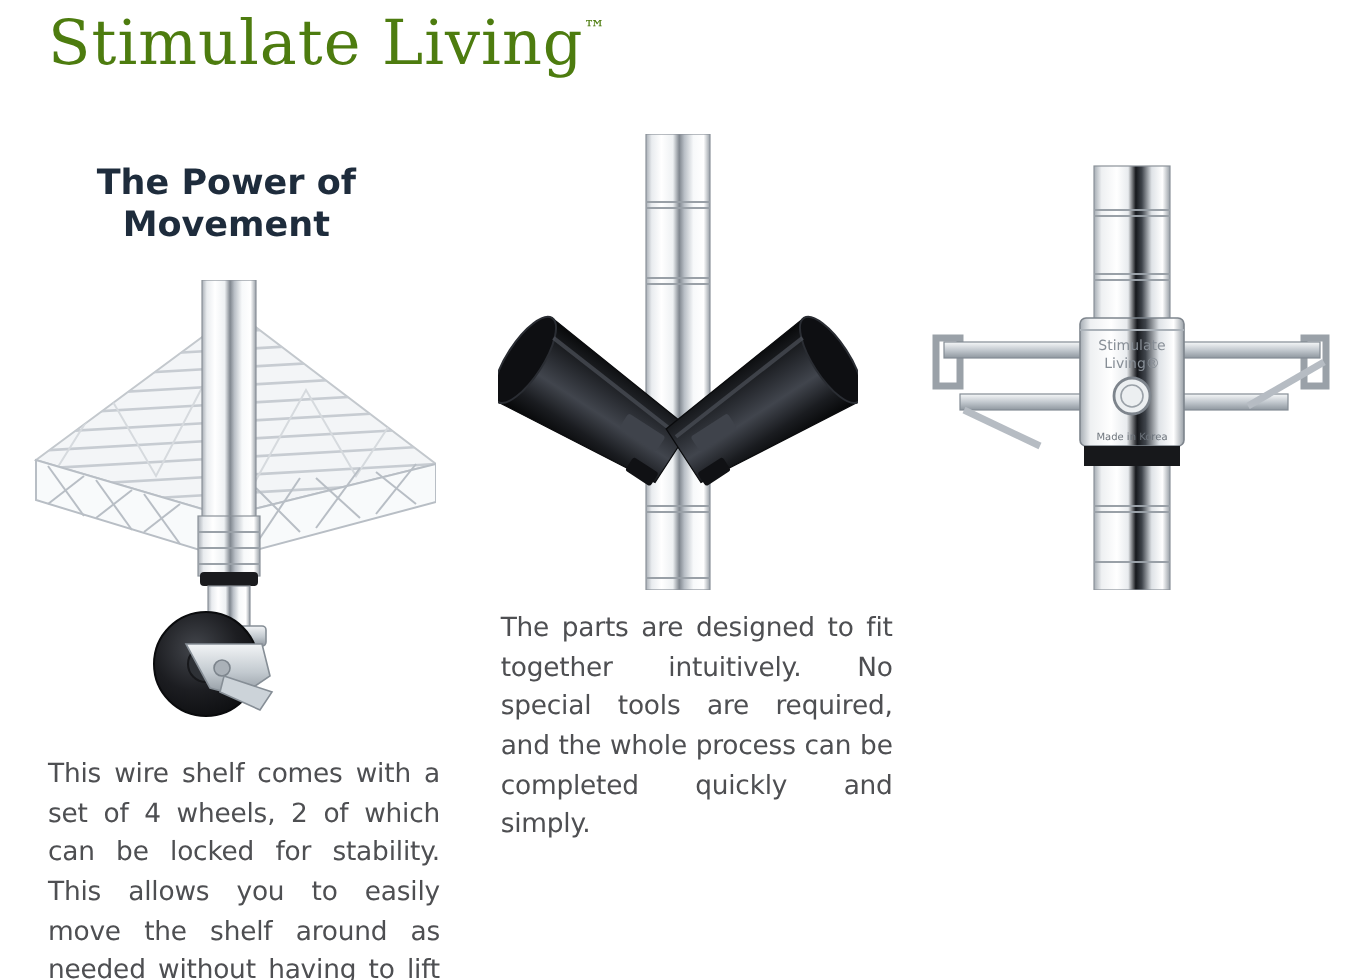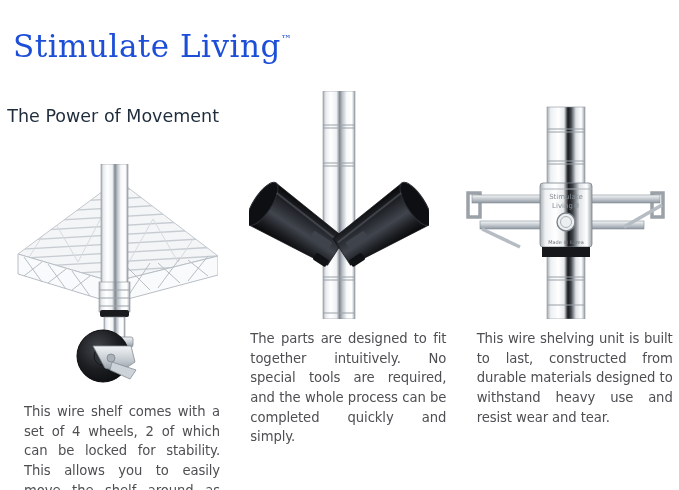--- a/index.html
+++ b/index.html
@@ -2,32 +2,32 @@
 <html><head>
 <meta charset="utf-8">
 <style>
   html,body{margin:0;padding:0;background:#ffffff;}
   .page{
     position:relative;width:679px;height:490px;background:#ffffff;overflow:hidden;
     font-family:"DejaVu Sans","Liberation Sans",sans-serif;
   }
   .brand{
     font-family:"DejaVu Serif","Liberation Serif",serif;
-    font-size:31px;line-height:1;color:#1d4ed8;
-    padding:7px 0 0 13px;letter-spacing:.5px;margin-top:24px;
+    font-size:31px;line-height:1;color:#4d7c0f;
+    padding:7px 0 0 24px;letter-spacing:.5px;
   }
   .brand .tm{font-size:11px;vertical-align:14px;letter-spacing:0;}
   .columns{
     display:grid;grid-template-columns:1fr 1fr 1fr;
     margin-top:29px;
   }
   .col{display:flex;flex-direction:column;align-items:center;}
   .heading{
     height:44px;box-sizing:border-box;
-    font-size:17.5px;font-weight:400;color:#1e2c3c;
+    font-size:17.5px;font-weight:700;color:#1e2c3c;
     text-align:center;line-height:1.25;padding:0 6px;
     display:flex;align-items:flex-start;justify-content:center;
   }
   .figure{height:228px;display:flex;align-items:flex-end;justify-content:center;text-align:center;}
   .para{
     width:196px;margin:10px 4px 0 24px;align-self:flex-start;
     font-size:13.2px;line-height:1.49;color:#4e4f52;
     text-align:justify;letter-spacing:-.1px;
   }
   svg{display:block;}
@@ -227,17 +227,16 @@
             <line x1="74" y1="84" x2="126" y2="84" stroke="#aab1b8" stroke-width="1"></line>
             <text class="svgtext" x="100" y="94" font-size="7" text-anchor="middle" fill="#878e96">Stimulate</text>
             <text class="svgtext" x="100" y="103" font-size="7" text-anchor="middle" fill="#878e96">Living®</text>
             <circle cx="100" cy="117" r="9" fill="#eceff1" stroke="#7d848c" stroke-width="1.4"></circle>
             <circle cx="100" cy="117" r="5.5" fill="none" stroke="#9aa1a8" stroke-width=".8"></circle>
             <text class="svgtext" x="100" y="139" font-size="5" text-anchor="middle" fill="#6d747c">Made in Korea</text>
             <rect x="76" y="142" width="48" height="10" fill="#17181b"></rect>
           </g>
         </svg>
       </div>
-      <p class="para">This wire shelving unit is built to last, constructed from durable materials designed to withstand heavy use and resist wear and tear.</p>
     </section>
 
   </div>
 </div>
 
 </body></html>

